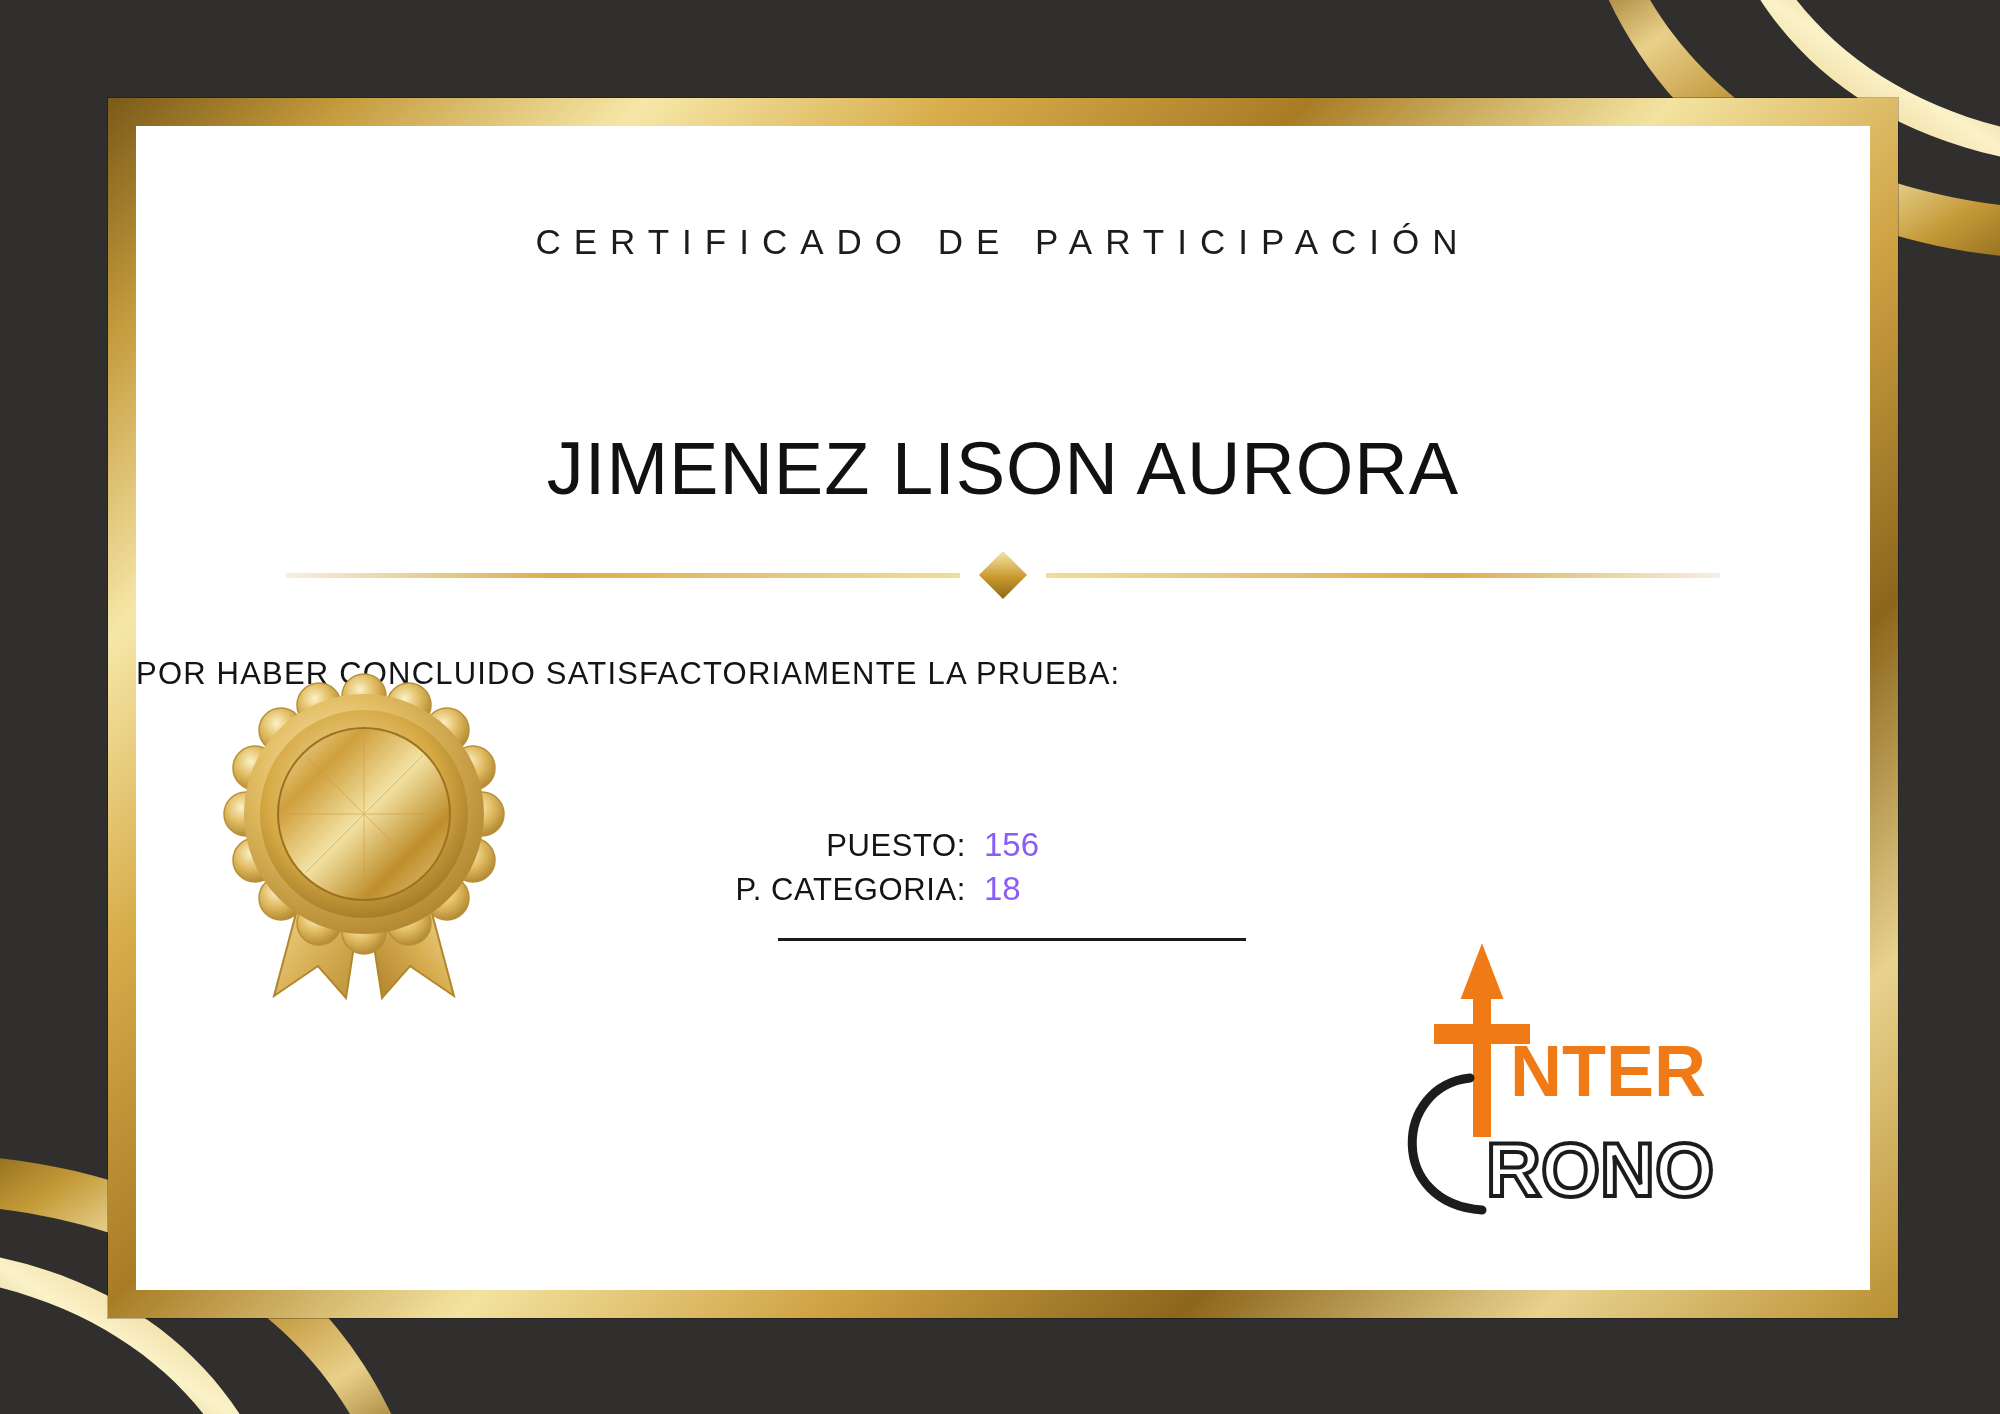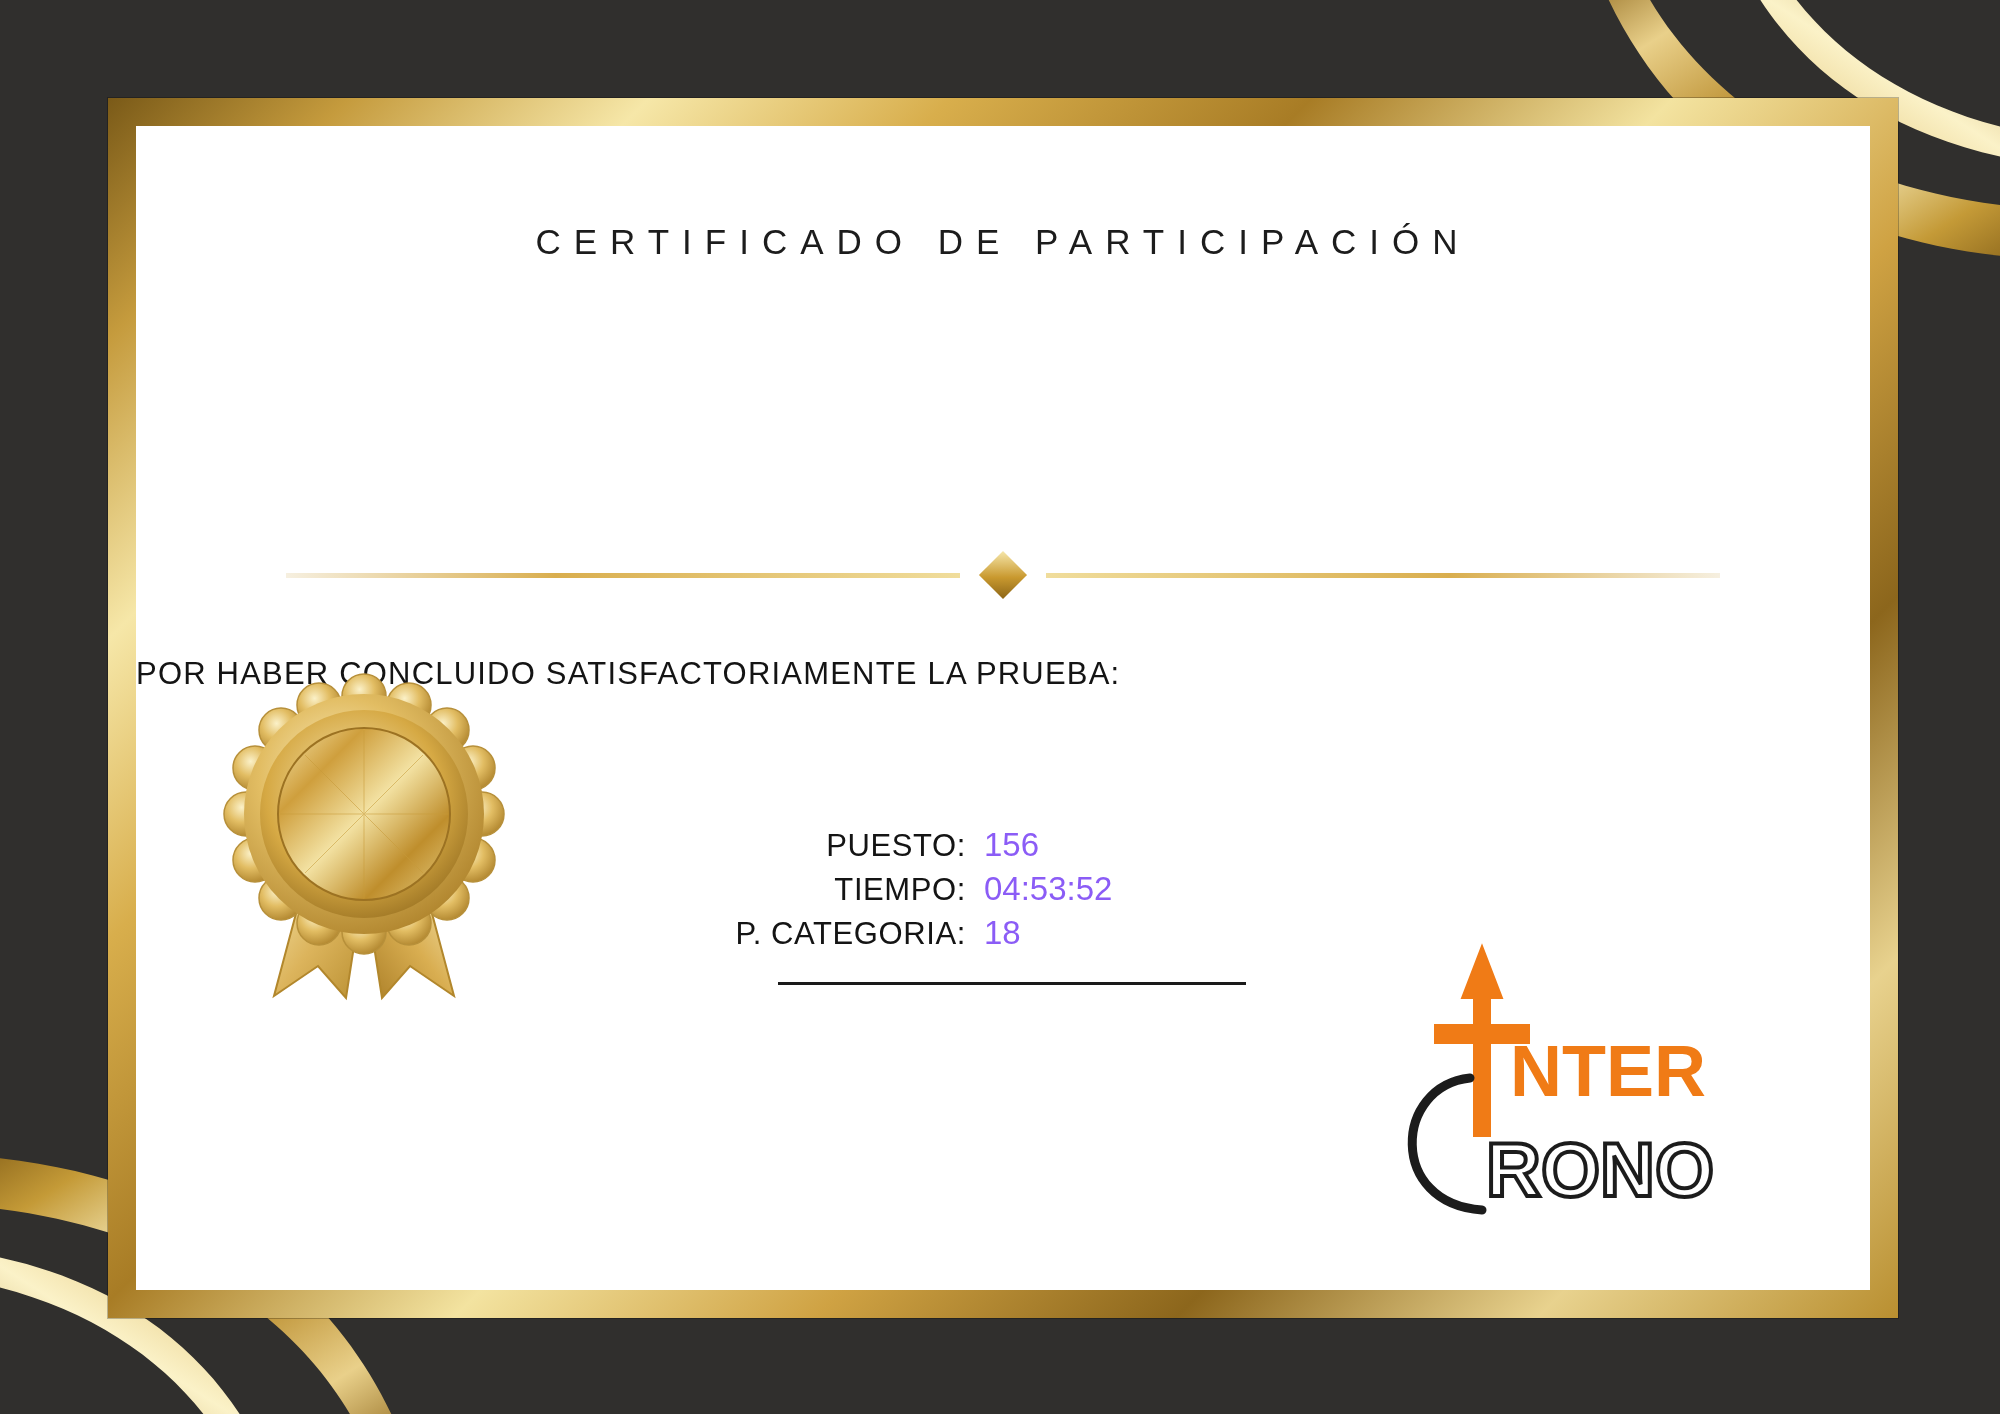--- a/index.html
+++ b/index.html
@@ -217,37 +217,34 @@
     <path d="M0,420 L0,120 C160,120 330,220 430,360 C460,402 480,420 480,420 Z" fill="#302f2d"></path>
     <path d="M430,420 C380,300 240,180 0,170 L0,120 C260,128 410,260 468,420 Z" fill="url(#gbl)"></path>
     <path d="M290,420 C240,330 140,260 0,242 L0,214 C160,230 270,310 322,420 Z" fill="url(#gbl2)"></path>
   </svg>
 
   <div class="gold-frame">
     <div class="paper">
 
       <div class="cert-heading">CERTIFICADO DE PARTICIPACIÓN</div>
 
+      <div class="recipient-name">JIMENEZ LISON AURORA</div>
 
       <div class="divider">
         <div class="bar left"></div>
         <div class="diamond"></div>
         <div class="bar right"></div>
       </div>
 
       <div class="subtitle">POR HABER CONCLUIDO SATISFACTORIAMENTE LA PRUEBA:</div>
 
       <div class="results">
         <div class="result-row">
           <div class="result-label">PUESTO:</div>
           <div class="result-value">156</div>
-        </div>
-        <div class="result-row">
-          <div class="result-label">TIEMPO:</div>
-          <div class="result-value">04:53:52</div>
         </div>
         <div class="result-row">
           <div class="result-label">P. CATEGORIA:</div>
           <div class="result-value">18</div>
         </div>
         <div class="signature-line"></div>
       </div>
 
       <svg class="medal" viewBox="0 0 300 340">
         <defs>

